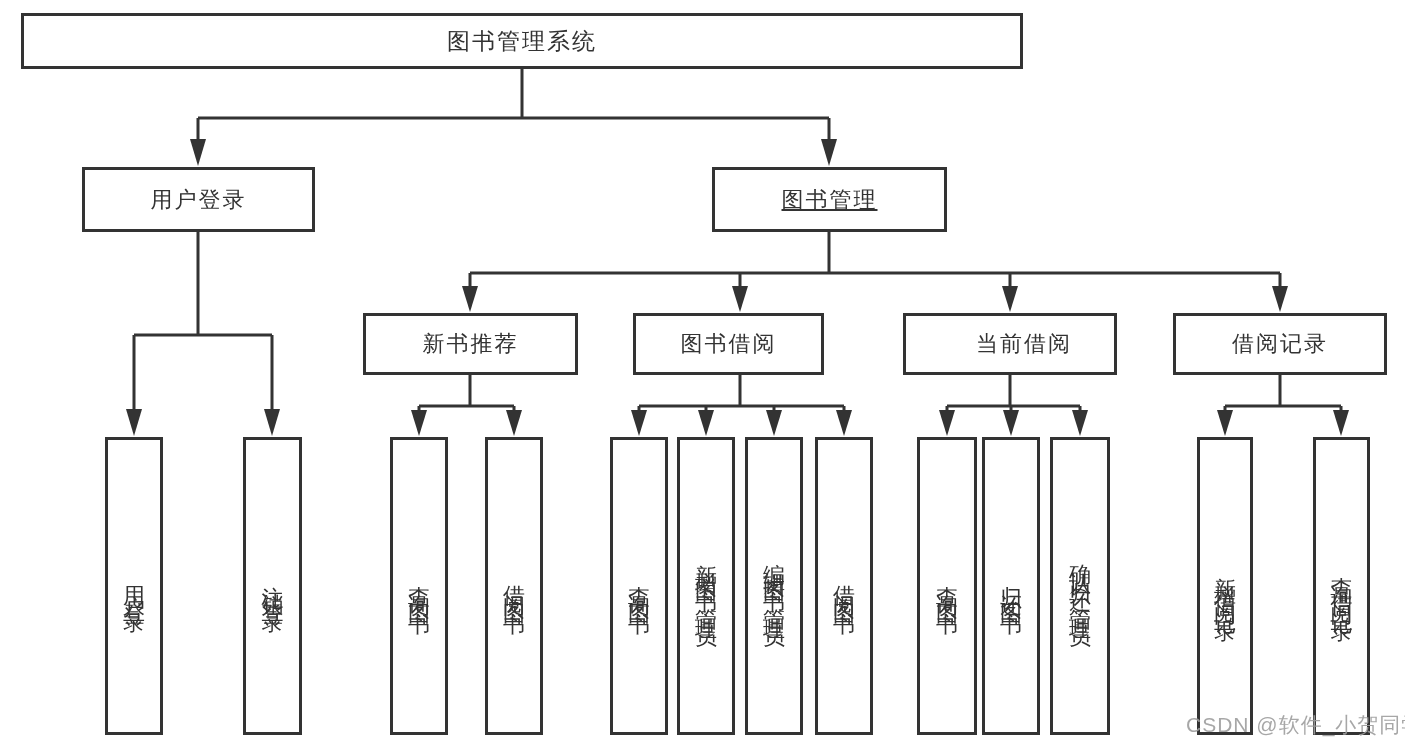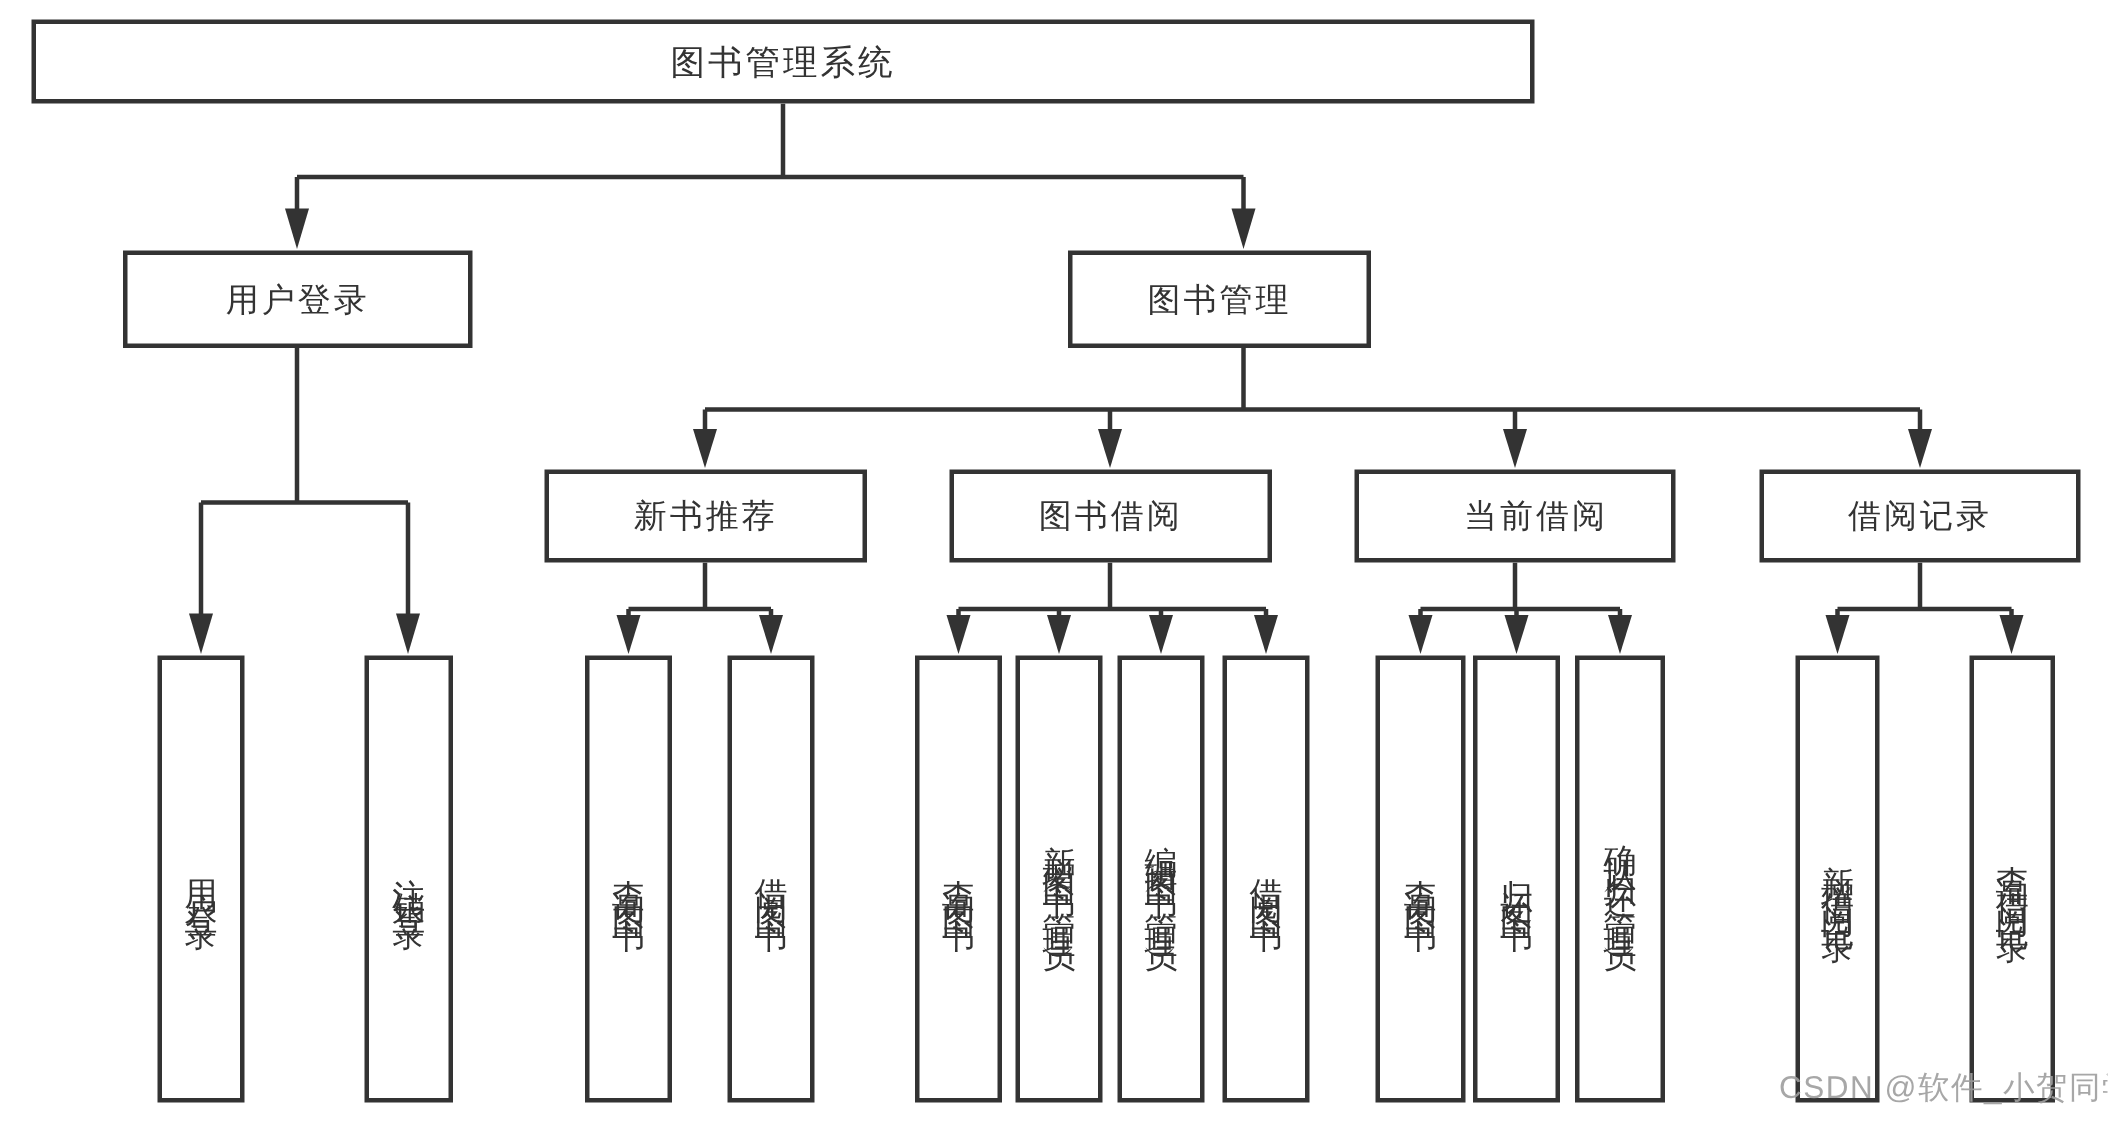--- a/index.html
+++ b/index.html
@@ -41,23 +41,23 @@
     font-size:21px;
     color:#9e9e9e;
     opacity:.9;
     z-index:5;
     white-space:nowrap;
     letter-spacing:1px;
   }
   
   .n-root{left:21px;top:13px;width:1002px;height:56px;}
   .n-userlogin{left:82px;top:167px;width:233px;height:65px;}
-  .n-bookmgmt{left:712px;top:167px;width:202px;height:65px;}
+  .n-bookmgmt{left:712px;top:167px;width:235px;height:65px;text-decoration:underline;}
   .n-g0{left:363px;top:313px;width:215px;height:62px;}
-  .n-g1{left:633px;top:313px;width:215px;height:62px;}
+  .n-g1{left:633px;top:313px;width:191px;height:62px;}
   .n-g2{left:903px;top:313px;width:214px;height:62px;padding-left:28px;}
   .n-g3{left:1173px;top:313px;width:214px;height:62px;}
   .lf{top:437px;height:298px;}
   .l-u0{left:105px;width:58px;}
   .l-u1{left:243px;width:59px;}
   .l-g0a{left:390px;width:58px;}
   .l-g0b{left:485px;width:58px;}
   .l-g1a{left:610px;width:58px;}
   .l-g1b{left:677px;width:58px;}
   .l-g1c{left:745px;width:58px;}

